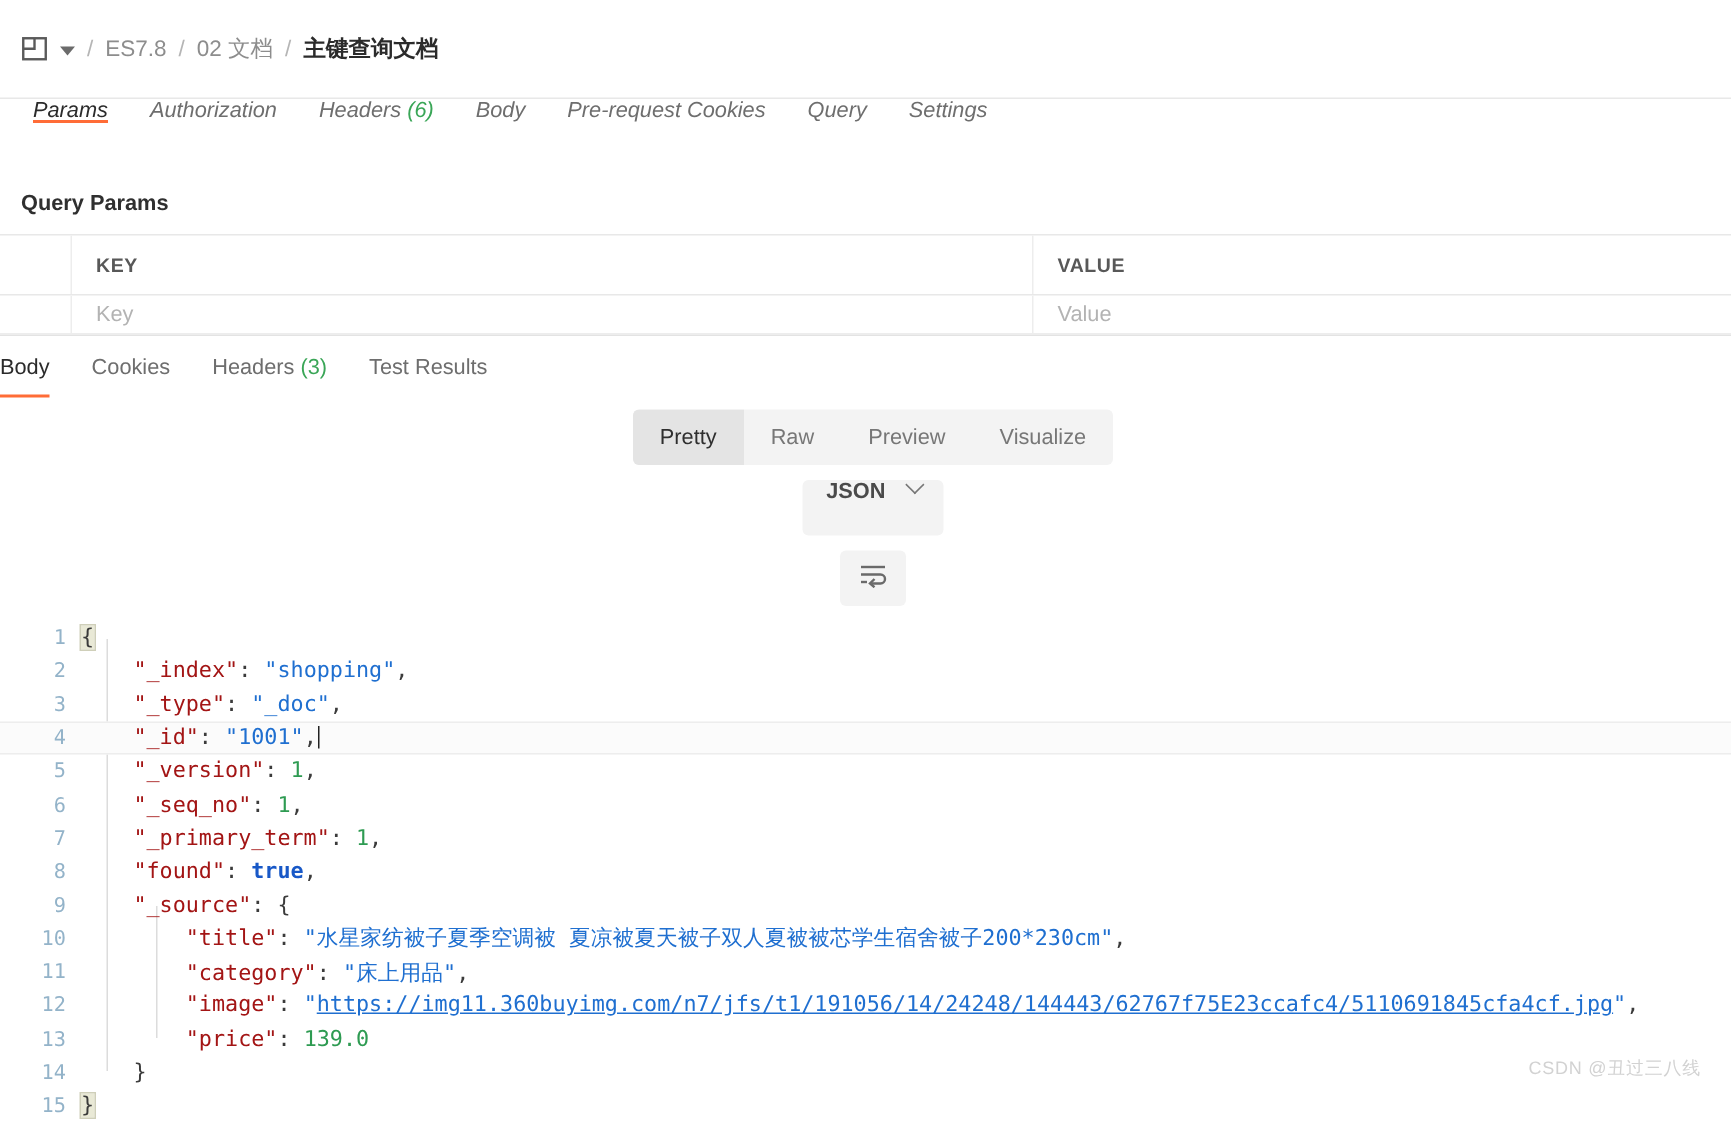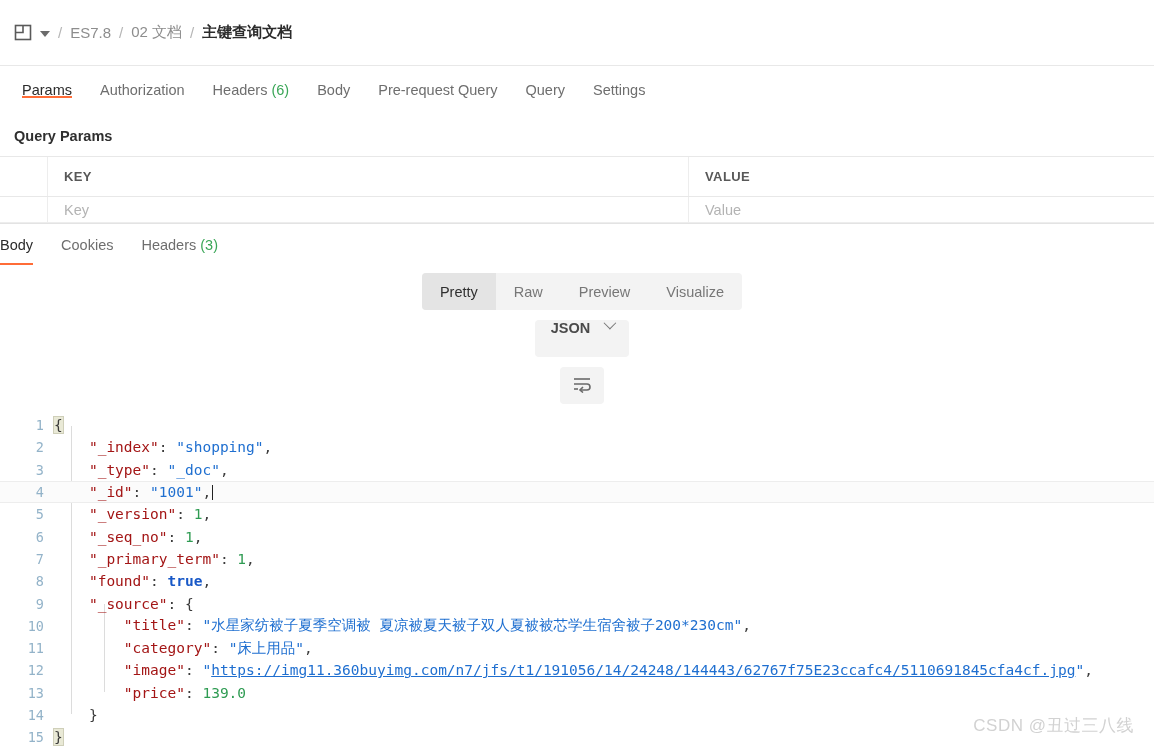--- a/index.html
+++ b/index.html
@@ -53,22 +53,23 @@
     transform: rotate(45deg) translate(-2px,-2px);
   }
   .url-box {
     flex: 1; display: flex; align-items: center;
     padding-left: 16px; background: #f7f7f7;
   }
   .url-text { font-size: 15.5px; color: #3a3a3a; }
 
   
   .req-tabs {
-    height: 48px; display: flex; align-items: center;
+    height: 48px; display: flex; align-items: flex-start;
     padding-left: 8px;
+    font-style: italic;
   }
   .rtab {
     display: flex; align-items: center;
     padding: 0 14px; font-size: 14.5px; color: #6e6e6e;
     position: relative; white-space: nowrap;
   }
   .rtab.active { color: #2b2b2b; }
   .rtab.active::after {
     content:""; position:absolute; left: 14px; right: 14px; bottom: 0;
     height: 2.5px; background: #ff6c37;
@@ -161,22 +162,22 @@
   .brace-hl { background: #e9e9d6; outline: 1px solid #cfcfb9; }
   .caret {
     display:inline-block; width: 1px; height: 15px; background:#222;
     vertical-align: -3px; margin-left: 1px;
   }
   
   .guide {
     position: absolute; width: 1px; background: #dcdcdc; z-index: 0;
   }
   .watermark {
-    position: absolute; right: 20px; bottom: 12px;
-    color: #d2d2d2; font-size: 17px; letter-spacing: .5px;
+    position: absolute; right: 20px; bottom: 28px;
+    color: #d2d2d2; font-size: 12px; letter-spacing: .5px;
     font-family: "Liberation Sans", sans-serif;
   }
 </style>
 </head>
 <body>
 
 <div class="app">
 
   <div class="breadcrumb-bar">
     <span class="folder-icon">
@@ -203,21 +204,21 @@
       <span>Authorization</span>
     </div>
     <div class="rtab">
       <span>Headers</span>
       <span class="count-green">(6)</span>
     </div>
     <div class="rtab">
       <span>Body</span>
     </div>
     <div class="rtab">
-      <span>Pre-request Query</span>
+      <span>Pre-request Cookies</span>
     </div>
     <div class="rtab">
       <span>Query</span>
     </div>
     <div class="rtab">
       <span>Settings</span>
     </div>
   </div>
 
   <div class="qp-title">Query Params</div>
@@ -245,20 +246,23 @@
   <div class="resp-tabs">
     <div class="retab active">
       <span>Body</span>
     </div>
     <div class="retab">
       <span>Cookies</span>
     </div>
     <div class="retab">
       <span>Headers</span>
       <span class="count-green">(3)</span>
+    </div>
+    <div class="retab">
+      <span>Test Results</span>
     </div>
   </div>
 
   <div class="fmt-bar">
     <div class="seg">
       <div class="seg-item active">
         <span>Pretty</span>
       </div>
       <div class="seg-item">
         <span>Raw</span>

